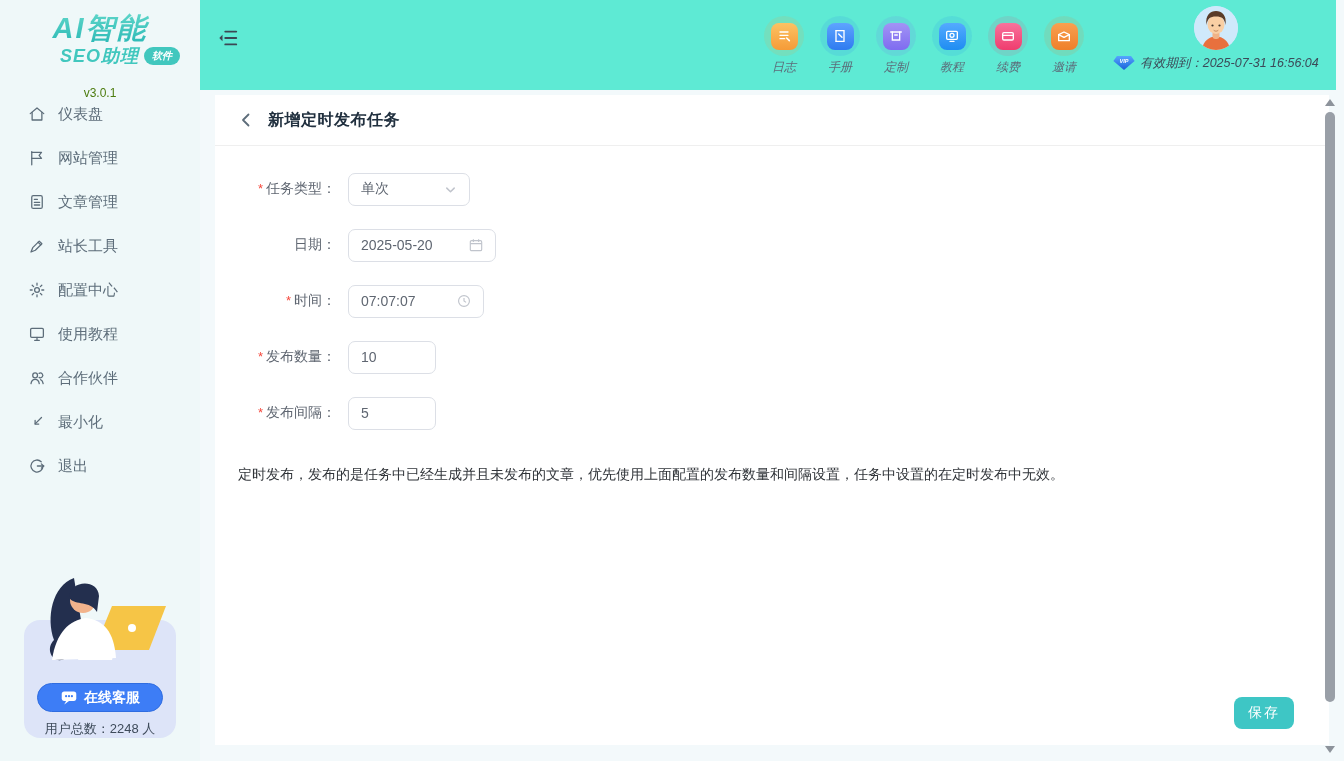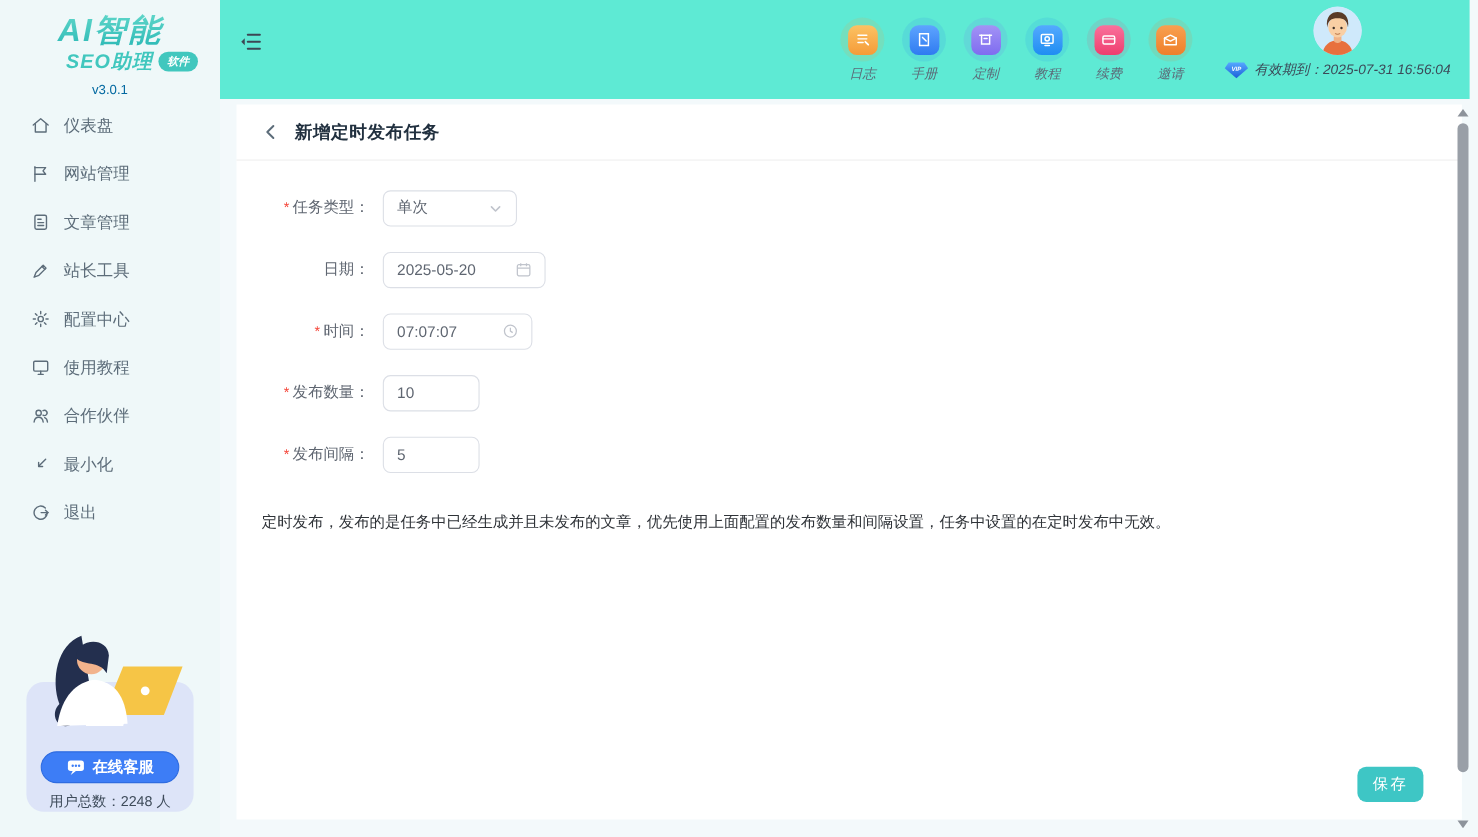--- a/index.html
+++ b/index.html
@@ -11,21 +11,21 @@
   svg { display:block; }
 
   
   .sidebar { position:absolute; left:0; top:0; width:200px; height:761px; background:#eff8f9; z-index:3; }
   .logo { text-align:center; padding-top:12px; font-style:italic; color:#41c7be; }
   .logo-line1 { font-size:29px; font-weight:bold; letter-spacing:2px; line-height:32px;
     background:linear-gradient(180deg,#5fd6c9,#2cb9b6); -webkit-background-clip:text; background-clip:text; color:transparent; }
   .logo-line2 { display:flex; align-items:center; justify-content:center; gap:5px; margin-top:0;margin-left:40px; }
   .logo-sub { font-size:18px; font-weight:bold; letter-spacing:1px; color:#41c7be; }
   .logo-badge { background:#41c7be; color:#fff; font-size:10px; font-weight:bold; border-radius:9px; padding:2px 8px; font-style:italic;text-align:center; }
-  .version { font-size:12px; color:#0369a1; margin-top:6px; font-style:normal; }
+  .version { font-size:12px; color:#4d7c0f; margin-top:18px; font-style:normal; }
 
   .nav { position:absolute; top:92px; left:0; width:200px; }
   .nav-item { height:44px; display:flex; align-items:center; gap:12px; padding-left:28px;
     color:#5d6d7a; font-size:15px; cursor:pointer; }
   .nav-item .ni { width:18px; height:18px; flex:0 0 18px; }
   .nav-item.active { background:#3ec6c5; color:#fff; height:42px; margin:1px 4px 1px 6px; padding-left:22px; border-radius:21px; }
 
   .cs-woman { position:absolute; left:28px; top:574px; width:144px; height:116px; z-index:2; }
   .cs-card { position:absolute; left:24px; top:620px; width:152px; height:118px; background:#dde4f8; border-radius:16px; }
   .cs-btn { position:absolute; left:37px; top:683px; width:126px; height:29px; background:#3d7df6; border:1px solid #2f6ce0;
@@ -37,21 +37,21 @@
   .topbar { position:absolute; left:192px; top:0; width:1144px; height:90px; background:#5eead4;font-style:italic; }
   .fold-btn { position:absolute; left:25px; top:27px; width:22px; height:22px; cursor:pointer; }
   .quick { position:absolute; left:570px; top:16px; display:flex; gap:12px; }
   .q-item { width:44px; display:flex; flex-direction:column; align-items:center; cursor:pointer; }
   .q-halo { width:40px; height:40px; border-radius:50%; display:flex; align-items:center; justify-content:center; }
   .q-chip { width:27px; height:27px; border-radius:8px; display:flex; align-items:center; justify-content:center; }
   .q-label { font-size:12px; color:#5c6b79; margin-top:3px; }
 
   .user-block { position:absolute; right:8px; top:6px; width:224px; text-align:center; }
   .avatar { width:44px; height:44px; border-radius:50%; overflow:hidden; margin:0 auto; background:#cfe9fb; cursor:pointer; }
-  .vip-row { display:flex; align-items:center; justify-content:center; gap:5px; margin-top:5px; }
+  .vip-row { display:flex; align-items:flex-start; justify-content:center; gap:5px; margin-top:5px; }
   .vip-text { font-size:12.5px; color:#3c4a58; }
 
   
   .content-card { position:absolute; left:215px; top:95px; width:1114px; height:650px; background:#fff; }
   .page-header { height:51px; display:flex; align-items:center; gap:14px; padding-left:23px; border-bottom:1px solid #efefef; }
   .back-btn { width:16px; height:16px; cursor:pointer; }
   .page-title { font-size:16px; font-weight:bold; color:#21303f; letter-spacing:0.5px; }
 
   .form { padding-top:26px; }
   .form-row { display:flex; align-items:center; margin-bottom:22px; height:34px; }

